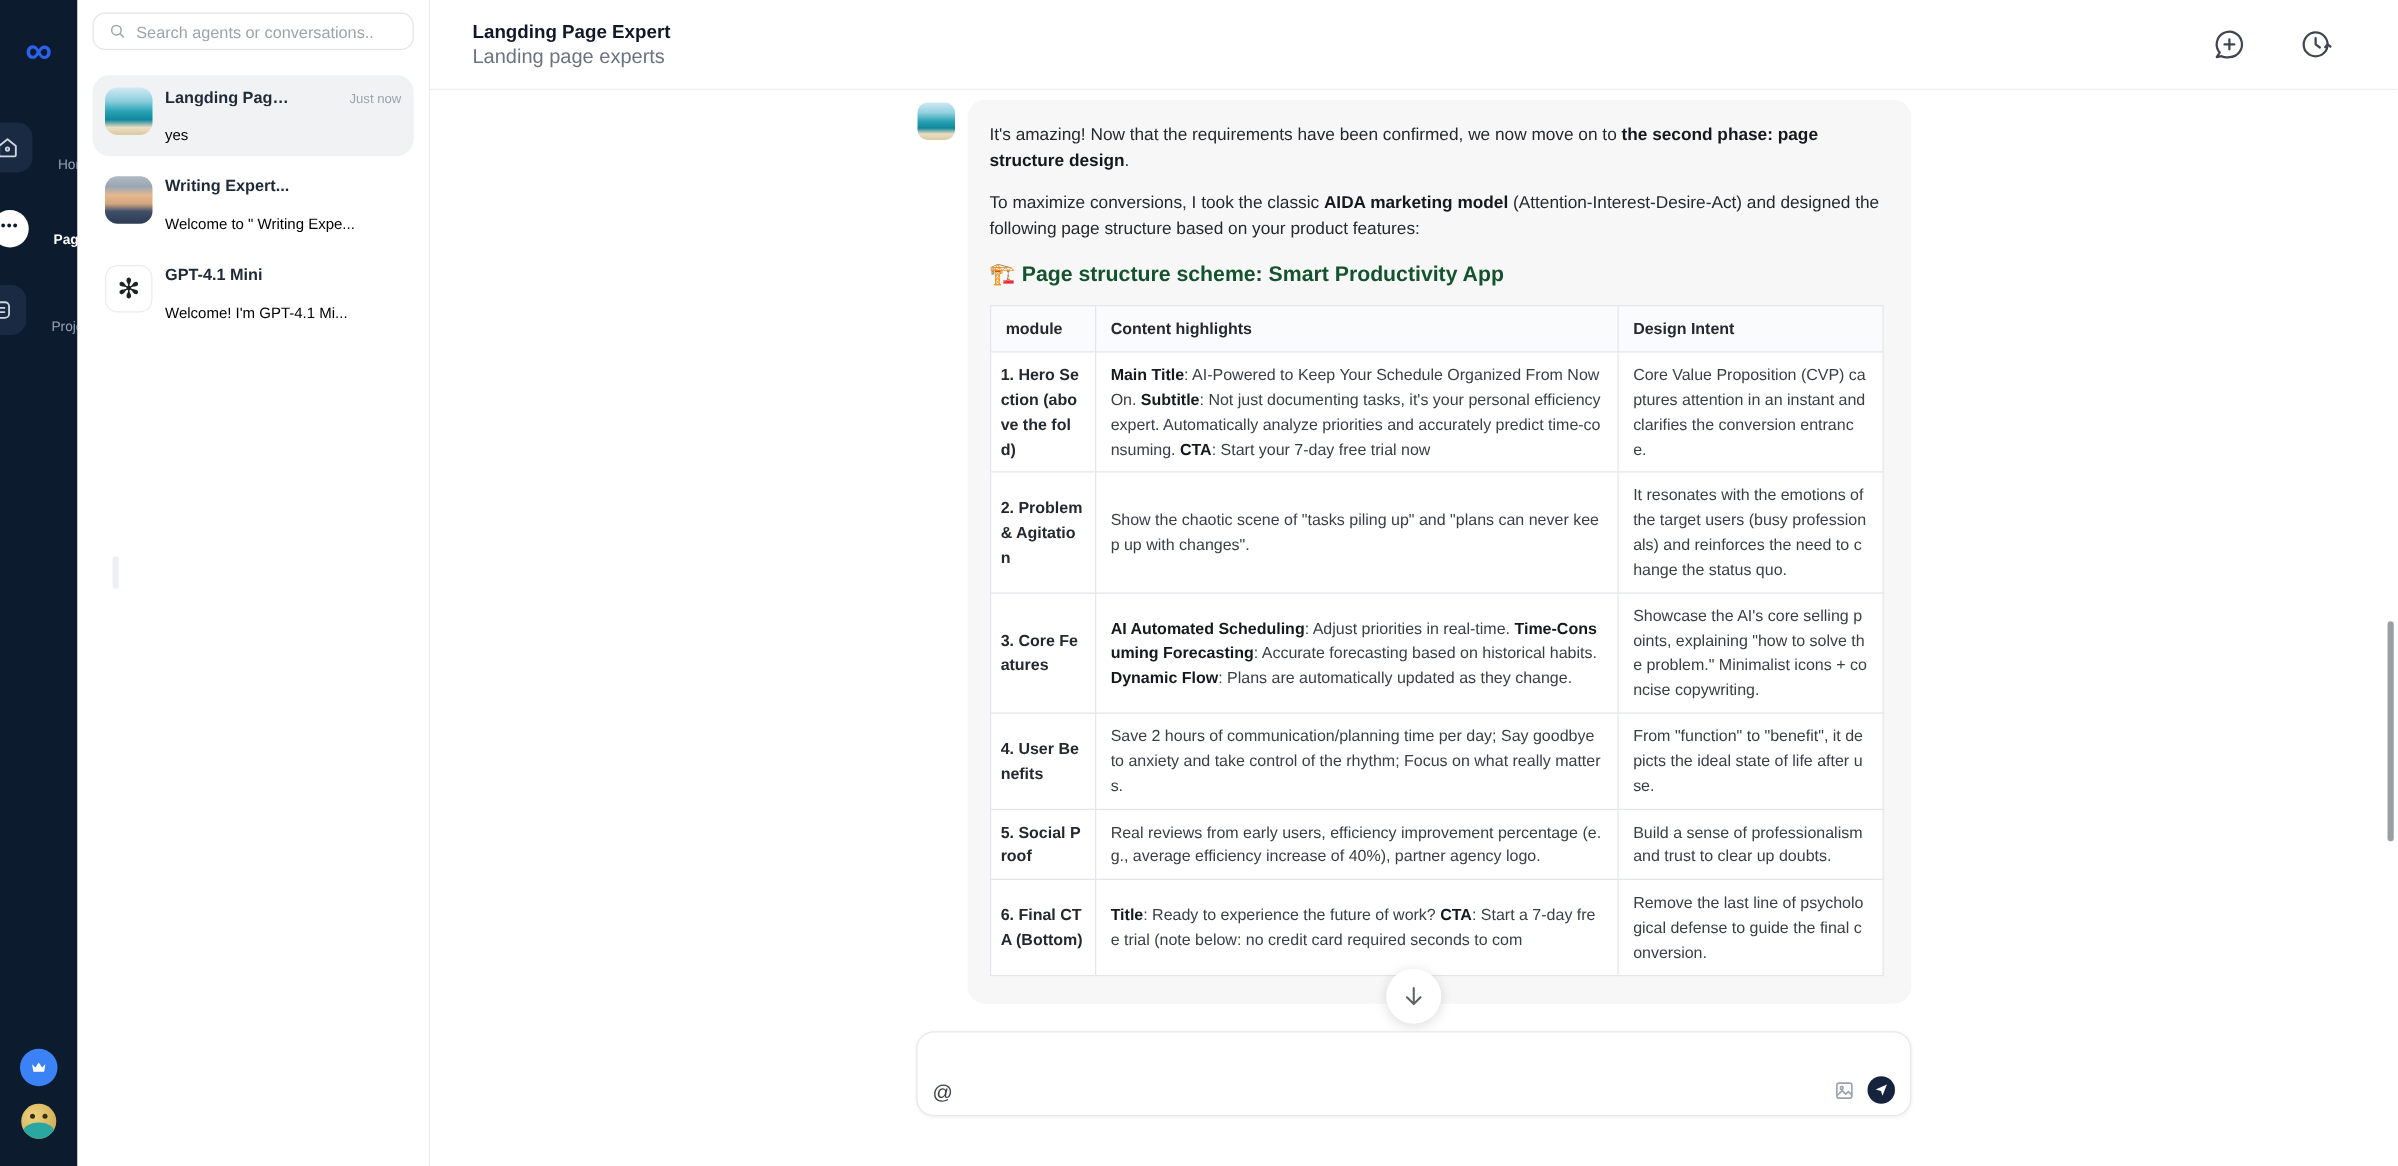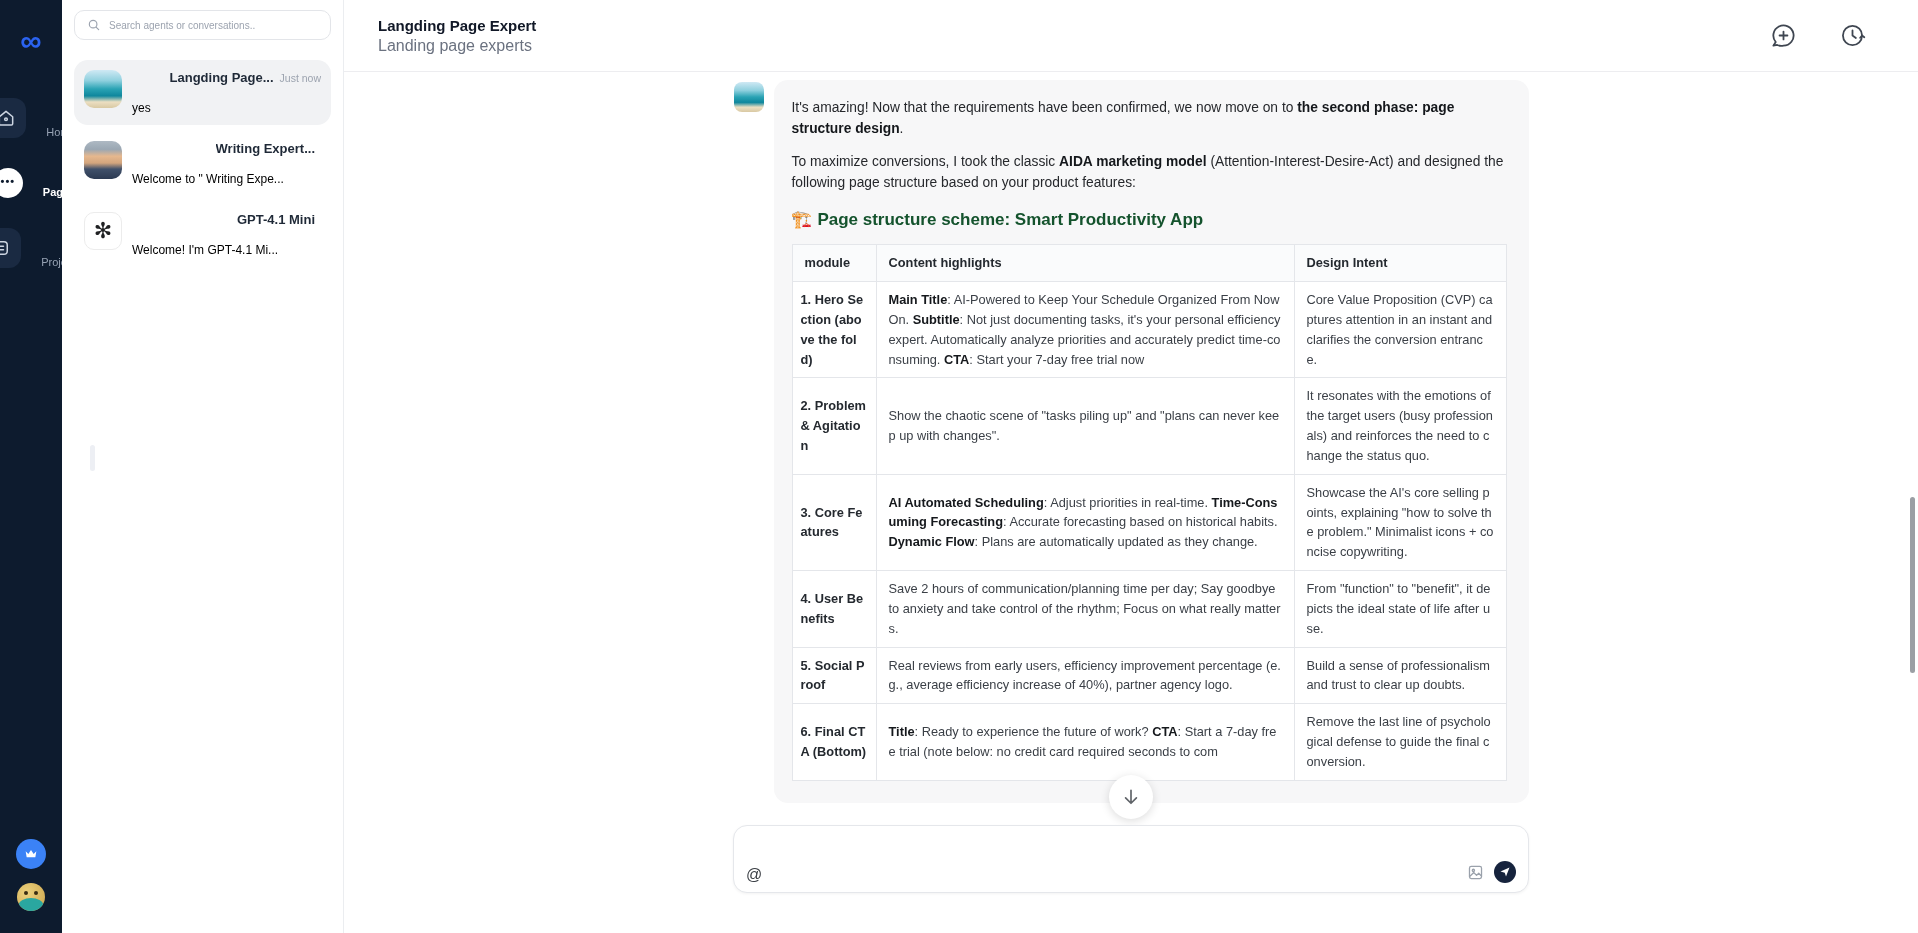--- a/index.html
+++ b/index.html
@@ -28,34 +28,34 @@
   .rail-avatar .mask { position:absolute; left:2px; right:2px; bottom:0; height:13px;
     background:#2aa7a0; border-radius:50% 50% 40% 40%; }
   .rail-avatar .eye { position:absolute; width:4px; height:4px; border-radius:50%; background:#3a2d12; top:8px; }
   .rail-avatar .eye.l { left:7px; } .rail-avatar .eye.r { right:7px; }
 
   
   .sidebar { width:282px; height:100%; background:#ffffff; border-right:1px solid #ebedf0;
     flex-shrink:0; padding:10px 12px 0 12px; position:relative; }
   .search-box { height:30px; border:1px solid #e3e5e9; border-radius:10px; display:flex;
     align-items:center; gap:8px; padding:0 12px; color:#9ca3af; background:#fff; }
-  .search-box input { border:none; outline:none; flex:1; font-size:10px; color:#a16207;
+  .search-box input { border:none; outline:none; flex:1; font-size:13px; color:#a16207;
     font-family:"Liberation Sans", sans-serif; background:transparent; }
   .search-box input::placeholder { color:#9ca3af; }
   .conv-list { margin-top:20px; display:flex; flex-direction:column; gap:6px; }
   .conv-item { display:flex; gap:10px; padding:10px 10px; border-radius:14px; cursor:pointer; align-items:flex-start; }
   .conv-item.selected { background:#f1f2f4; }
   .conv-avatar { width:38px; height:38px; border-radius:10px; flex-shrink:0; position:relative; overflow:hidden; }
   .av-beach { background:linear-gradient(180deg,#cfe9f4 0%,#8fd0de 28%,#2aa3b4 50%,#0f879d 68%,#ecdfc2 84%,#d9c9a3 100%); }
   .av-man { background:linear-gradient(180deg,#aeb9c3 0%,#9aa7b3 22%,#e6b88e 40%,#d3a57d 58%,#40506a 74%,#2c3a52 100%); }
   .av-woman { background:linear-gradient(180deg,#6d5648 0%,#8a6a50 26%,#e8bb95 52%,#5a4a42 78%,#38302b 100%); }
   .av-openai { background:#ffffff; border:1px solid #ececec; display:flex; align-items:center;
     justify-content:center; color:#202123; font-size:22px; }
   .conv-main { flex:1; min-width:0; }
-  .conv-top { display:flex; justify-content:flex-end; align-items:baseline; }
+  .conv-top { display:flex; justify-content:space-between; align-items:baseline;gap:38px; }
   .conv-title { font-size:13px; font-weight:700; color:#1f2937; white-space:nowrap; overflow:hidden; text-overflow:ellipsis; }
   .conv-time { font-size:10.5px; color:#9ca3af; margin-left:6px; flex-shrink:0; }
   .conv-preview { margin-top:16px; font-size:12px; color:#000000; white-space:nowrap; overflow:hidden; text-overflow:ellipsis; }
   .side-scroll-hint { position:absolute; left:28px; top:445px; width:5px; height:26px;
     background:#edeff4; border-radius:3px; }
 
   
   .main { flex:1; height:100%; position:relative; background:#fff; display:flex; flex-direction:column; }
   .chat-header { height:72px; border-bottom:1px solid #ededf0; display:flex; align-items:center;
     padding:0 34px; flex-shrink:0; }

